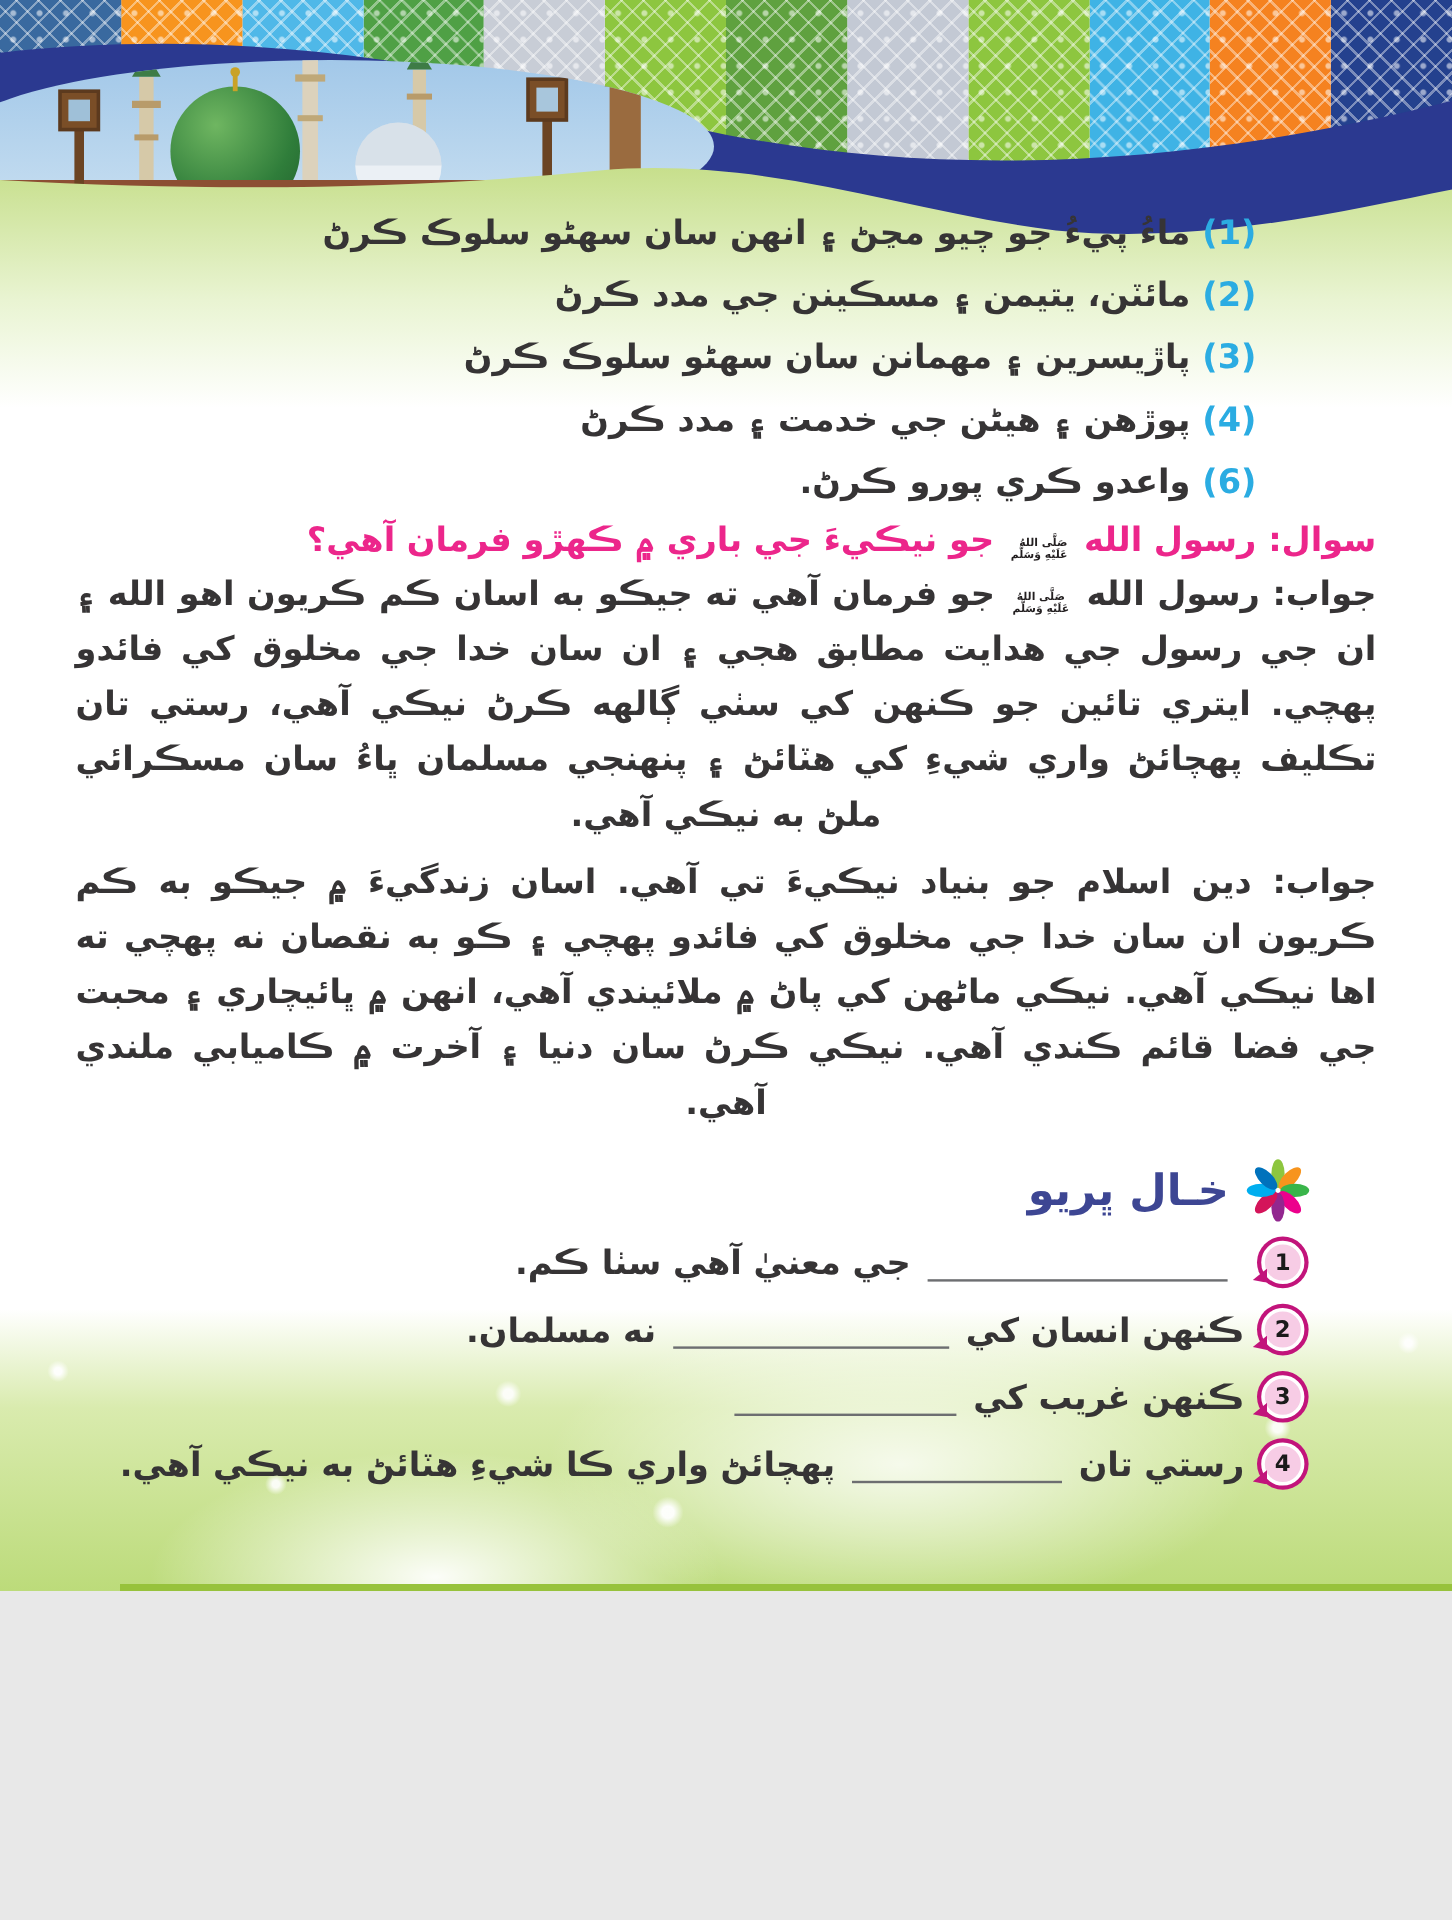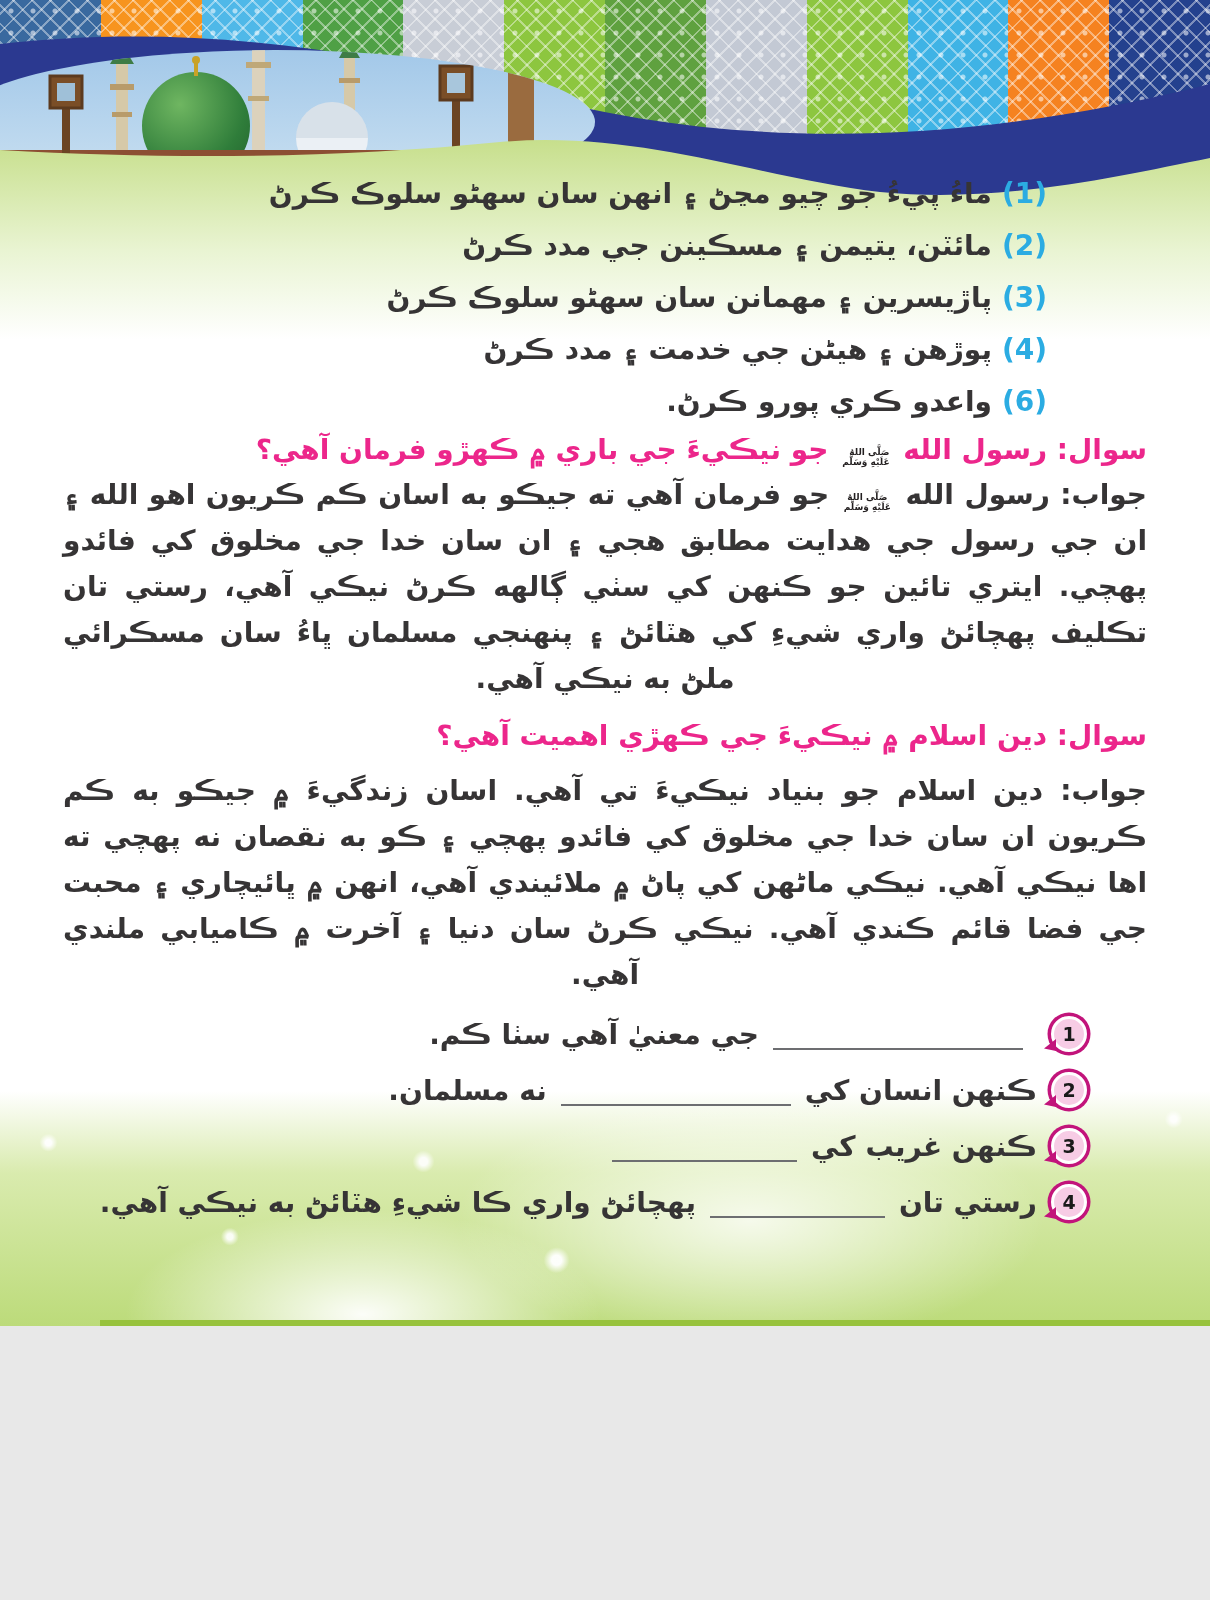--- a/index.html
+++ b/index.html
@@ -177,30 +177,41 @@
       <span>جو نيڪيءَ جي باري ۾ ڪهڙو فرمان آهي؟</span>
     </div>
 
     <div class="answer a1">
       <span>جواب:</span>
       <span>رسول الله</span>
       <span class="honorific"><span>صَلَّى اللهُ</span><span>عَلَيْهِ وَسَلَّم</span></span>
       <span>جو فرمان آهي ته جيڪو به اسان ڪم ڪريون اهو الله ۽ ان جي رسول جي هدايت مطابق هجي ۽ ان سان خدا جي مخلوق کي فائدو پهچي. ايتري تائين جو ڪنهن کي سٺي ڳالهه ڪرڻ نيڪي آهي، رستي تان تڪليف پهچائڻ واري شيءِ کي هٽائڻ ۽ پنهنجي مسلمان ڀاءُ سان مسڪرائي ملڻ به نيڪي آهي.</span>
     </div>
 
-    <div class="question q2">
-      <span>سوال:</span>
-      <span>دين اسلام ۾ نيڪيءَ جي ڪهڙي اهميت آهي؟</span>
-    </div>
 
     <div class="answer a2">
       <span>جواب:</span>
       <span>دين اسلام جو بنياد نيڪيءَ تي آهي. اسان زندگيءَ ۾ جيڪو به ڪم ڪريون ان سان خدا جي مخلوق کي فائدو پهچي ۽ ڪو به نقصان نه پهچي ته اها نيڪي آهي. نيڪي ماڻهن کي پاڻ ۾ ملائيندي آهي، انهن ۾ ڀائيچاري ۽ محبت جي فضا قائم ڪندي آهي. نيڪي ڪرڻ سان دنيا ۽ آخرت ۾ ڪاميابي ملندي آهي.</span>
     </div>
 
+    <div class="fb-head">
+      <svg width="54" height="54" viewBox="-27 -27 54 54">
+        <g>
+          <ellipse cx="0" cy="-14" rx="5.5" ry="12" fill="#8DC63F"></ellipse>
+          <ellipse cx="0" cy="-14" rx="5.5" ry="12" fill="#F7941D" transform="rotate(45)"></ellipse>
+          <ellipse cx="0" cy="-14" rx="5.5" ry="12" fill="#39B54A" transform="rotate(90)"></ellipse>
+          <ellipse cx="0" cy="-14" rx="5.5" ry="12" fill="#EC008C" transform="rotate(135)"></ellipse>
+          <ellipse cx="0" cy="-14" rx="5.5" ry="12" fill="#92278F" transform="rotate(180)"></ellipse>
+          <ellipse cx="0" cy="-14" rx="5.5" ry="12" fill="#D4145A" transform="rotate(225)"></ellipse>
+          <ellipse cx="0" cy="-14" rx="5.5" ry="12" fill="#00AEEF" transform="rotate(270)"></ellipse>
+          <ellipse cx="0" cy="-14" rx="5.5" ry="12" fill="#0072BC" transform="rotate(315)"></ellipse>
+        </g>
+      </svg>
+      <span class="fb-title">خـال ڀريو</span>
+    </div>
 
     <div class="fb-rows">
       <div class="fb-row">
         <span class="fb-num">1</span>
         <span></span>
         <span class="blank w1"></span>
         <span>جي معنيٰ آهي سٺا ڪم.</span>
       </div>
       <div class="fb-row">
         <span class="fb-num">2</span>

